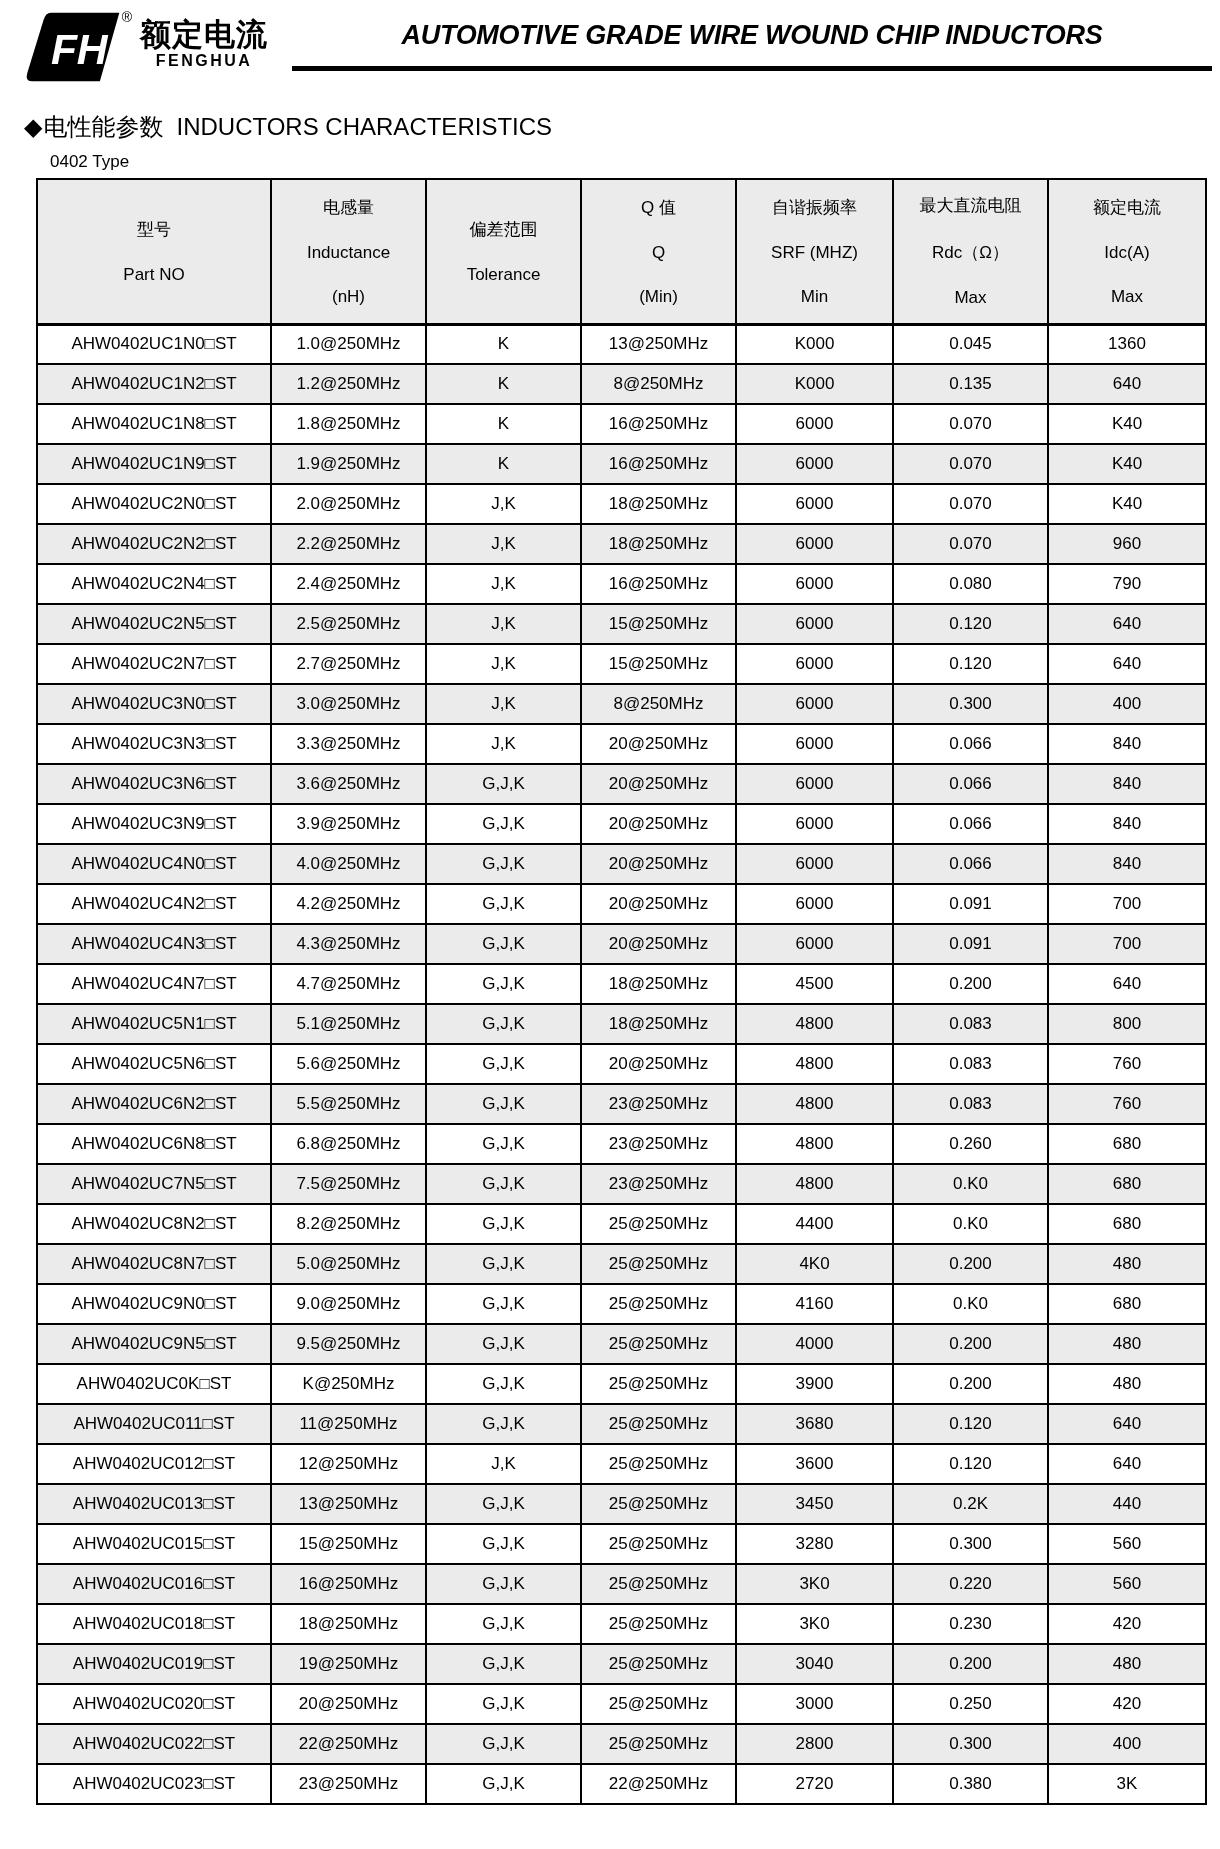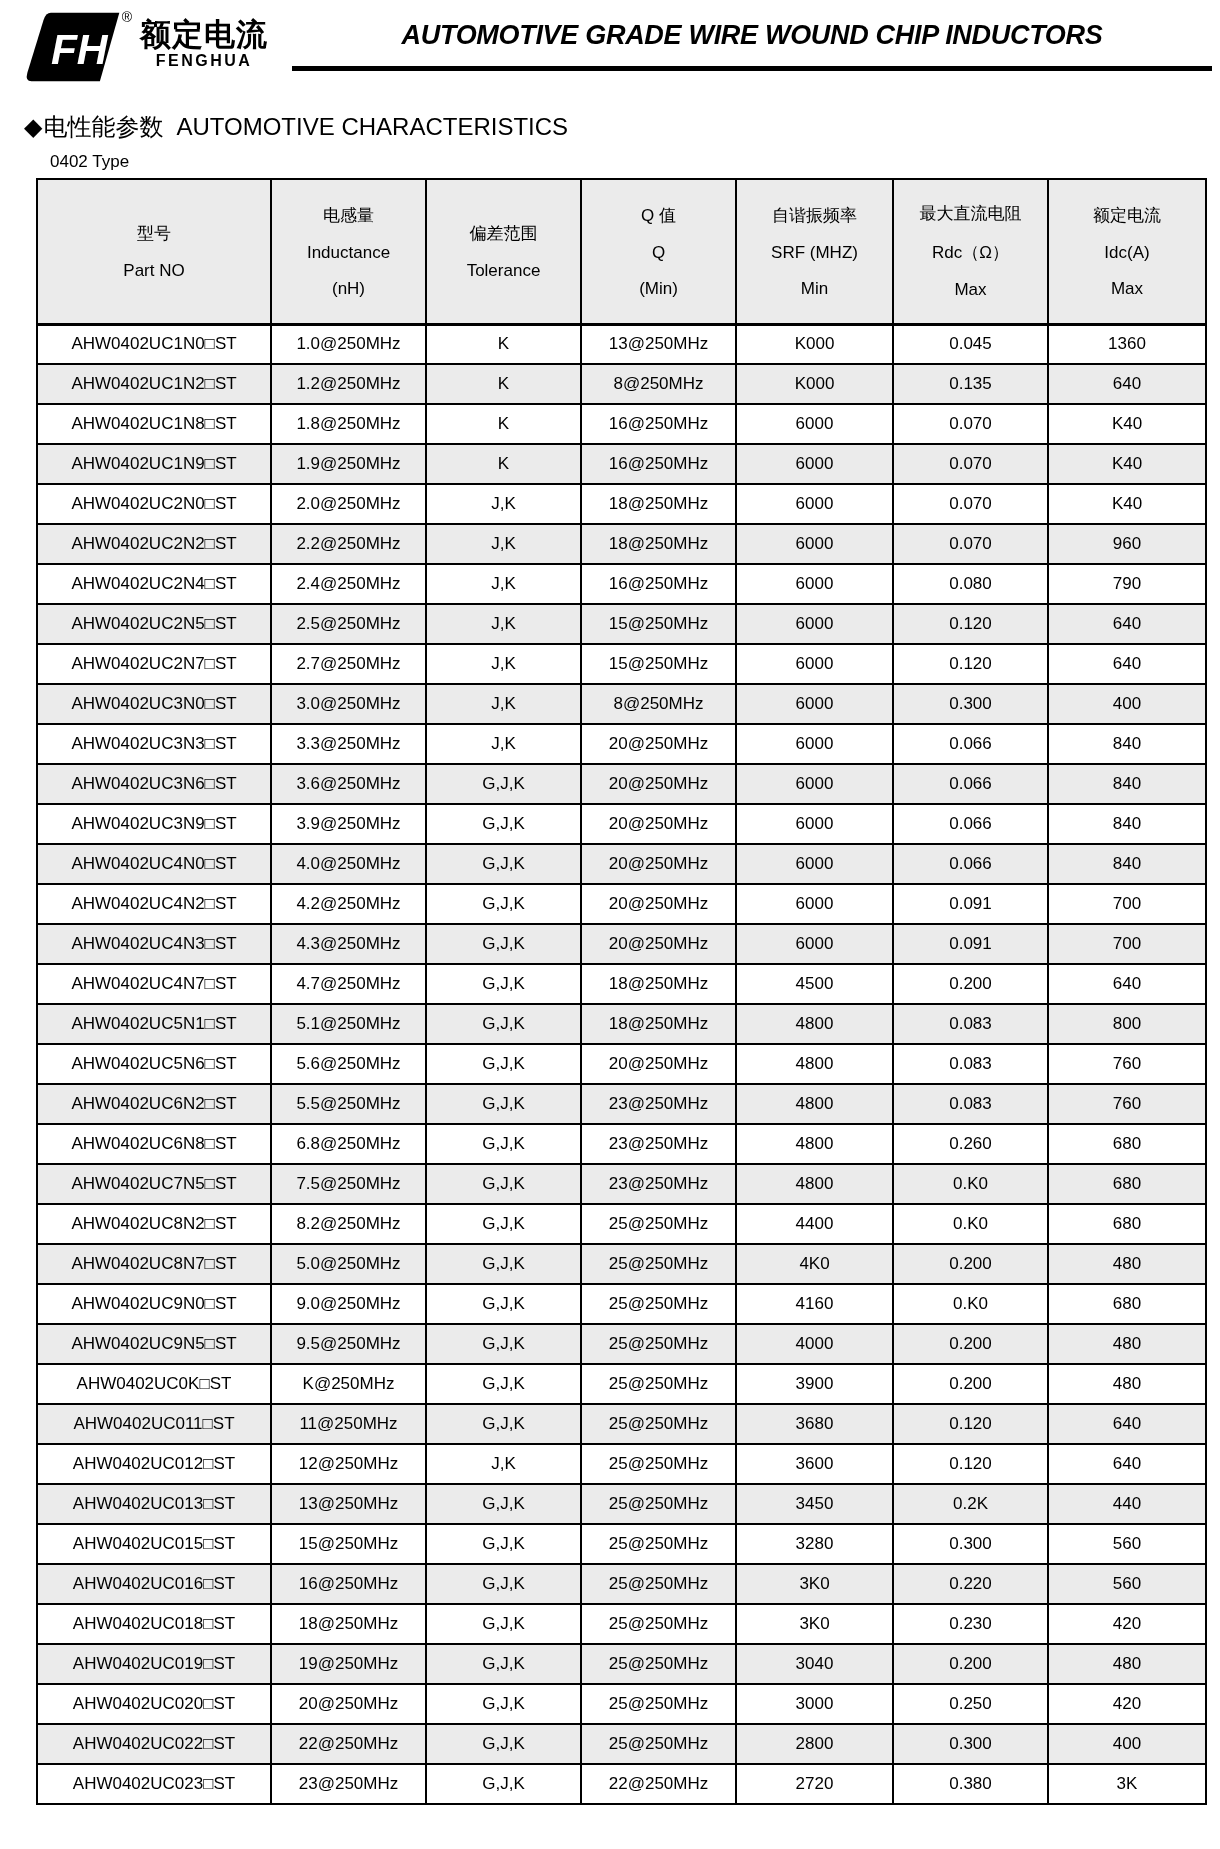--- a/index.html
+++ b/index.html
@@ -81,21 +81,21 @@
     background: #ebebeb;
     height: 145px;
     font-weight: 400;
     border-bottom-width: 3px;
   }
   .th-stack {
     height: 100%;
     display: flex;
     flex-direction: column;
     justify-content: center;
-    gap: 16px;
+    gap: 24px;
   }
   .th-line:empty { display: none; }
   table.spec tbody td { height: 40px; }
   table.spec tbody tr:nth-child(even) { background: #ebebeb; }
 </style>
 </head>
 <body>
 
 <div class="page">
 
@@ -113,21 +113,21 @@
         <div class="brand-en">FENGHUA</div>
       </div>
     </div>
     <div class="title-wrap">
       <h1 class="doc-title">AUTOMOTIVE GRADE WIRE WOUND CHIP INDUCTORS</h1>
       <div class="title-rule"></div>
     </div>
   </header>
 
   <div class="section-heading">
-    <span class="bullet">◆</span><span class="cn">电性能参数</span><span class="en">AUTOMOTIVE CHARACTERISTICS</span>
+    <span class="bullet">◆</span><span class="cn">电性能参数</span><span class="en">INDUCTORS CHARACTERISTICS</span>
   </div>
 
   <div class="type-label">0402 Type</div>
 
   <table class="spec">
     <colgroup>
       <col style="width:234px">
       <col style="width:155px">
       <col style="width:155px">
       <col style="width:155px">

